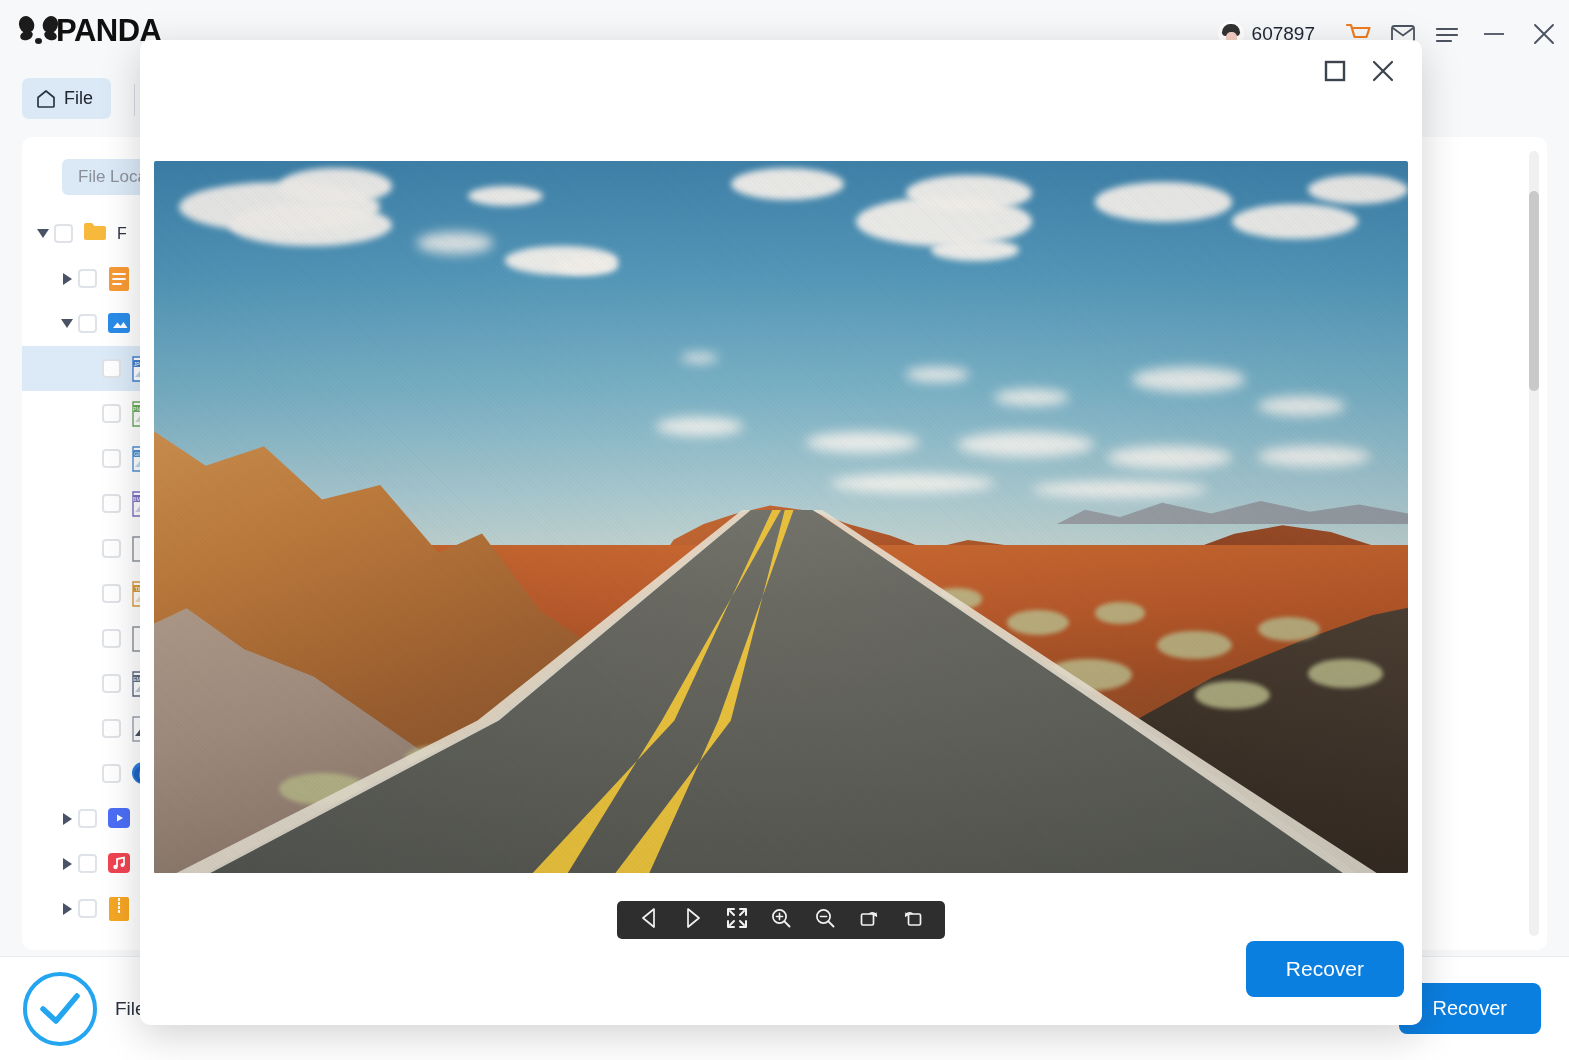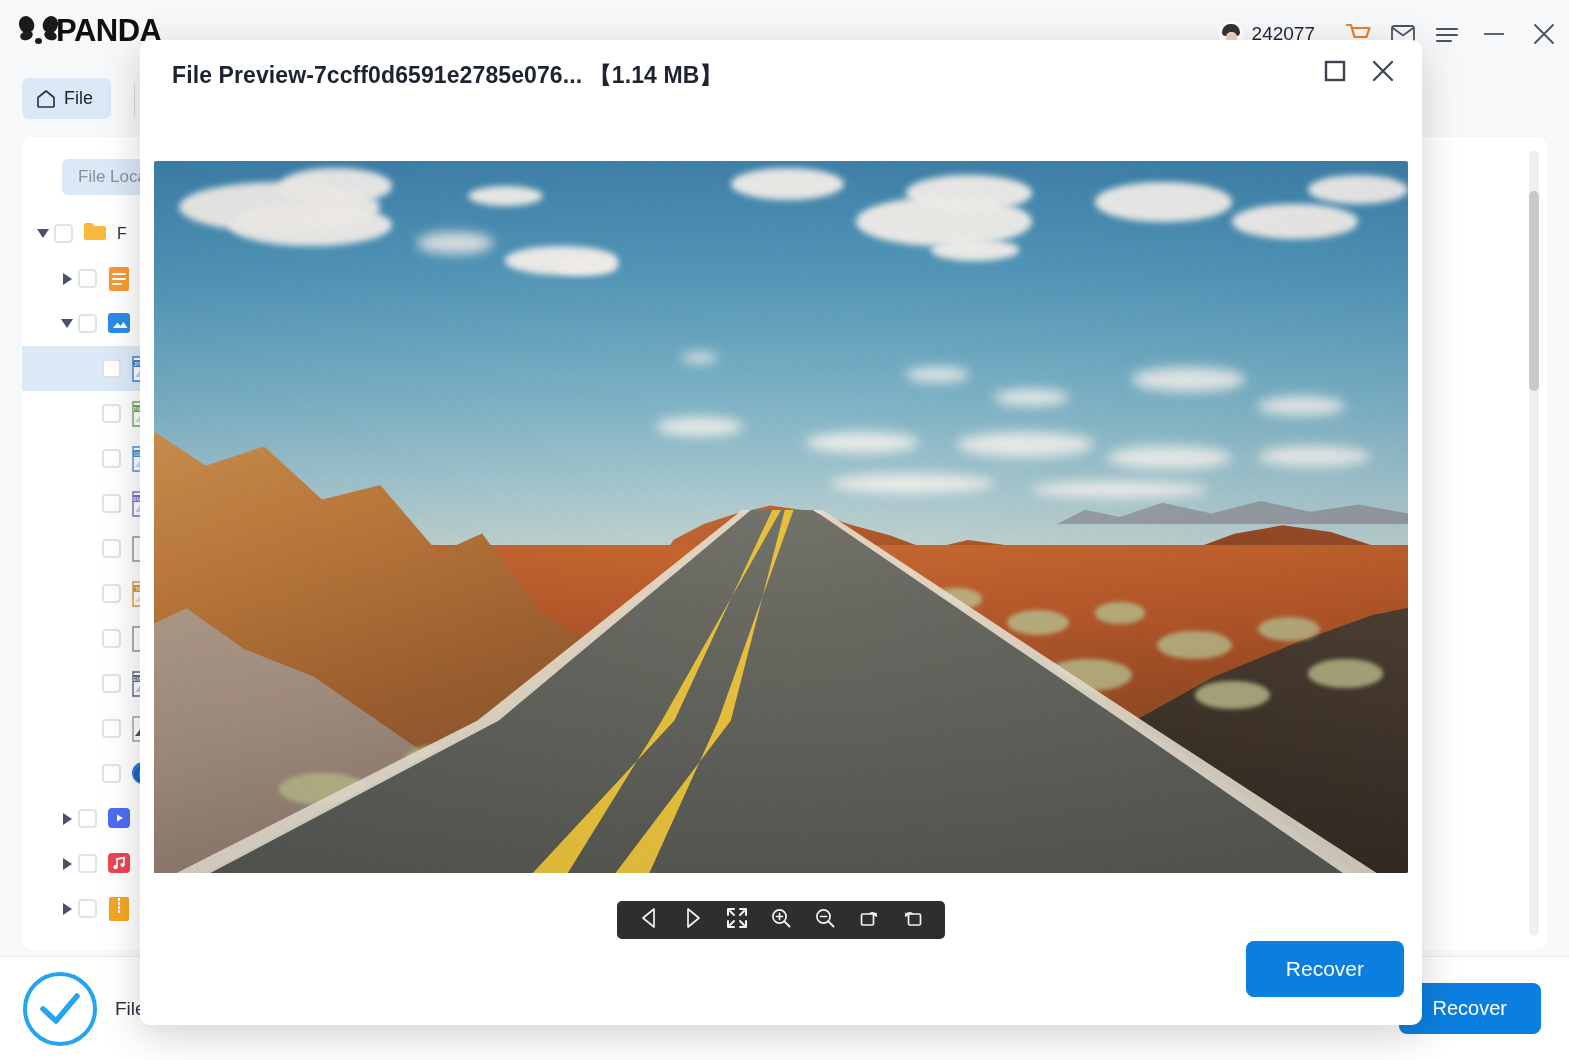--- a/index.html
+++ b/index.html
@@ -300,21 +300,21 @@
         <div class="panda-nose"></div>
       </div>
       <div class="logo-text">PANDA</div>
     </div>
 
     <div class="tb-right">
       <div class="avatar">
         <div class="hair"></div>
           <div class="face"></div>
       </div>
-      <div class="uid">242077</div>
+      <div class="uid">607897</div>
       <div class="ic-btn">
         <svg width="26" height="24" viewBox="0 0 26 24">
             <path d="M1 3h4l3.5 12h12l3-9H7" fill="none" stroke="#f07c1e" stroke-width="2.2" stroke-linecap="round" stroke-linejoin="round"></path>
             <circle cx="10" cy="20" r="1.9" fill="#f07c1e"></circle>
             <circle cx="19" cy="20" r="1.9" fill="#f07c1e"></circle>
           </svg>
       </div>
       <div class="ic-btn">
         <svg width="26" height="22" viewBox="0 0 26 22">
             <rect x="2" y="3" width="22" height="16" rx="2.5" fill="none" stroke="#4b5260" stroke-width="1.8"></rect>
@@ -655,21 +655,20 @@
         </svg>
     </div>
     <div class="bottom-text">File</div>
     <button class="recover-main">Recover</button>
   </div>
 </div>
 
 <div class="modal">
 
   <div class="modal-header">
-    <div class="modal-title">File Preview-7ccff0d6591e2785e076... 【1.14 MB】</div>
     <div class="modal-ctrls">
       <div class="mc-btn">
         <svg width="22" height="22" viewBox="0 0 22 22">
             <rect x="2" y="2" width="18" height="18" fill="none" stroke="#3c434e" stroke-width="2.4"></rect>
           </svg>
       </div>
       <div class="mc-btn">
         <svg width="24" height="24" viewBox="0 0 24 24">
             <path d="M3 3l18 18M21 3L3 21" stroke="#3c434e" stroke-width="2.2" stroke-linecap="round"></path>
           </svg>

